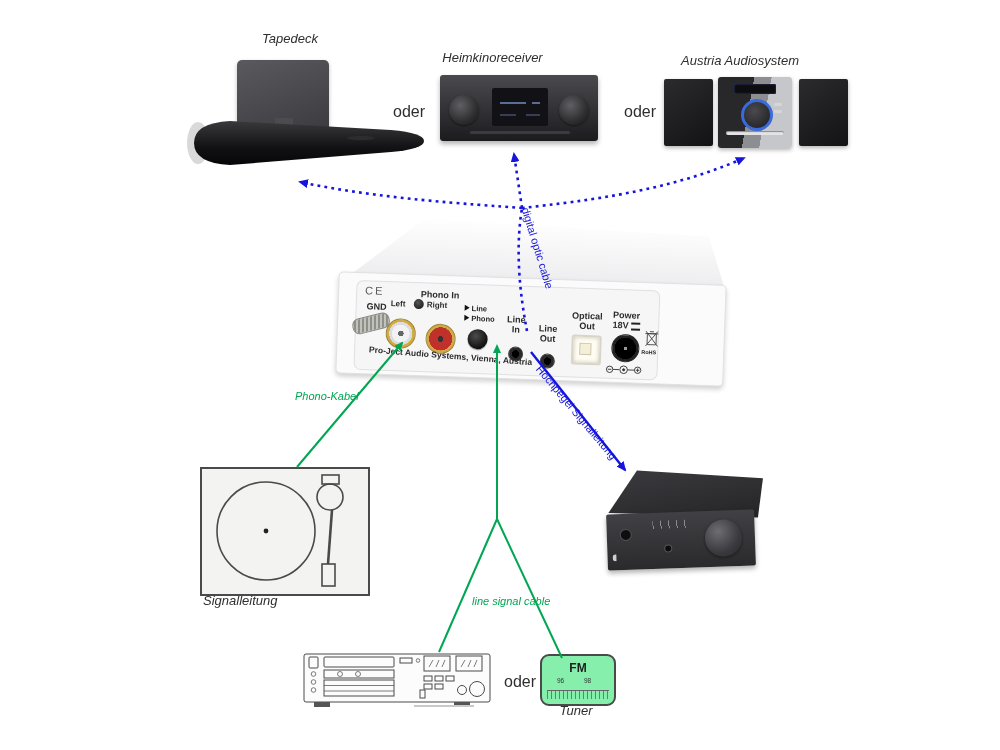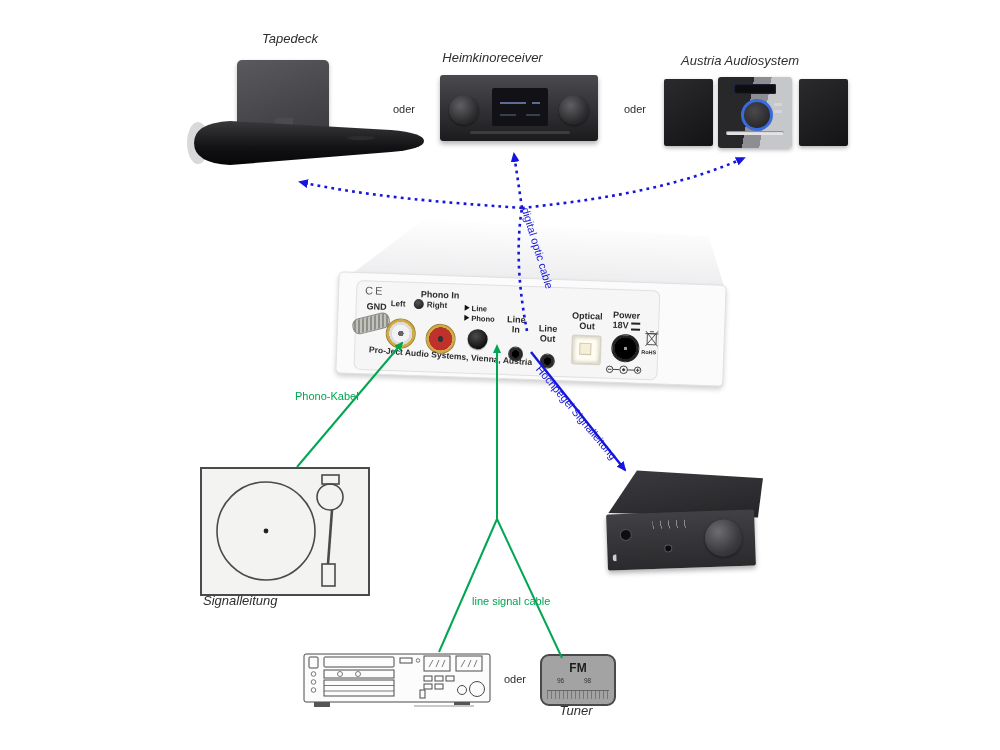--- a/index.html
+++ b/index.html
@@ -6,23 +6,23 @@
     --cable-blue:#1515dd;
     --cable-green:#00a651;
     --label:#333333;
   }
   html,body{margin:0;padding:0;background:#fff;}
   body{font-family:"Liberation Sans",sans-serif;}
   #stage{position:relative;width:1000px;height:750px;background:#fff;overflow:hidden;}
 
   
   .dev-label{position:absolute;font-style:italic;font-size:13px;color:#2e2e2e;text-align:center;z-index:20;}
-  .oder{position:absolute;font-size:11px;color:#2e2e2e;z-index:20;}
+  .oder{position:absolute;font-size:16px;color:#2e2e2e;z-index:20;}
   .cable-label{position:absolute;font-size:11px;z-index:45;white-space:nowrap;}
-  .cable-label.green{color:var(--cable-green);}
+  .cable-label.green{color:var(--cable-green);font-style:italic;}
   .cable-label.blue{color:var(--cable-blue);}
 
   
   #cables{position:absolute;left:0;top:0;z-index:40;pointer-events:none;}
   .c-dotted{stroke:var(--cable-blue);stroke-width:2.6;fill:none;stroke-dasharray:2.8 4.2;}
   .c-bluesolid{stroke:var(--cable-blue);stroke-width:2.4;fill:none;}
   .c-green{stroke:var(--cable-green);stroke-width:2;fill:none;}
   .mk-blue{fill:var(--cable-blue);}
   .mk-green{fill:var(--cable-green);}
 
@@ -98,21 +98,21 @@
   .amp .btn{position:absolute;left:14px;top:16px;width:10px;height:10px;border-radius:50%;background:#0e0e10;box-shadow:0 0 0 1px #505054;}
   .amp .mjack{position:absolute;left:58px;top:33px;width:6px;height:6px;border-radius:50%;background:#0c0c0e;box-shadow:0 0 0 1px #55555a;}
   .amp .marks{position:absolute;left:46px;top:8px;width:34px;height:8px;
     background:repeating-linear-gradient(90deg,#8b8b90 0 1px,transparent 1px 8px);}
   .amp .logo{position:absolute;left:5px;top:40px;width:7px;height:7px;border-radius:50%;background:#cfcfd3;clip-path:polygon(0 0,55% 0,55% 100%,0 100%);}
 
   
   .tapedeck{position:absolute;left:296px;top:646px;z-index:10;}
   .lineart{stroke:#4a4a4a;fill:#fcfcfc;stroke-width:1;}
   .lineart-thin{stroke:#5a5a5a;fill:none;stroke-width:0.8;}
-  .tuner{position:absolute;left:540px;top:654px;width:72px;height:48px;background:#a3a3a3;border:2px solid #4a4a4a;border-radius:9px;z-index:10;}
+  .tuner{position:absolute;left:540px;top:654px;width:72px;height:48px;background:#86efac;border:2px solid #4a4a4a;border-radius:9px;z-index:10;}
   .tuner .band{position:absolute;left:0;top:5px;width:100%;text-align:center;font-weight:bold;font-size:12px;color:#1d1d1d;}
   .tuner .freq{position:absolute;top:21px;font-size:6.5px;color:#333;}
   .tuner .ticks{position:absolute;left:5px;right:5px;bottom:5px;height:8px;border-top:1px solid #666;
     background:repeating-linear-gradient(90deg,#777 0 1px,transparent 1px 4px);}
 </style>
 </head>
 <body>
 
 <div id="stage">
 

